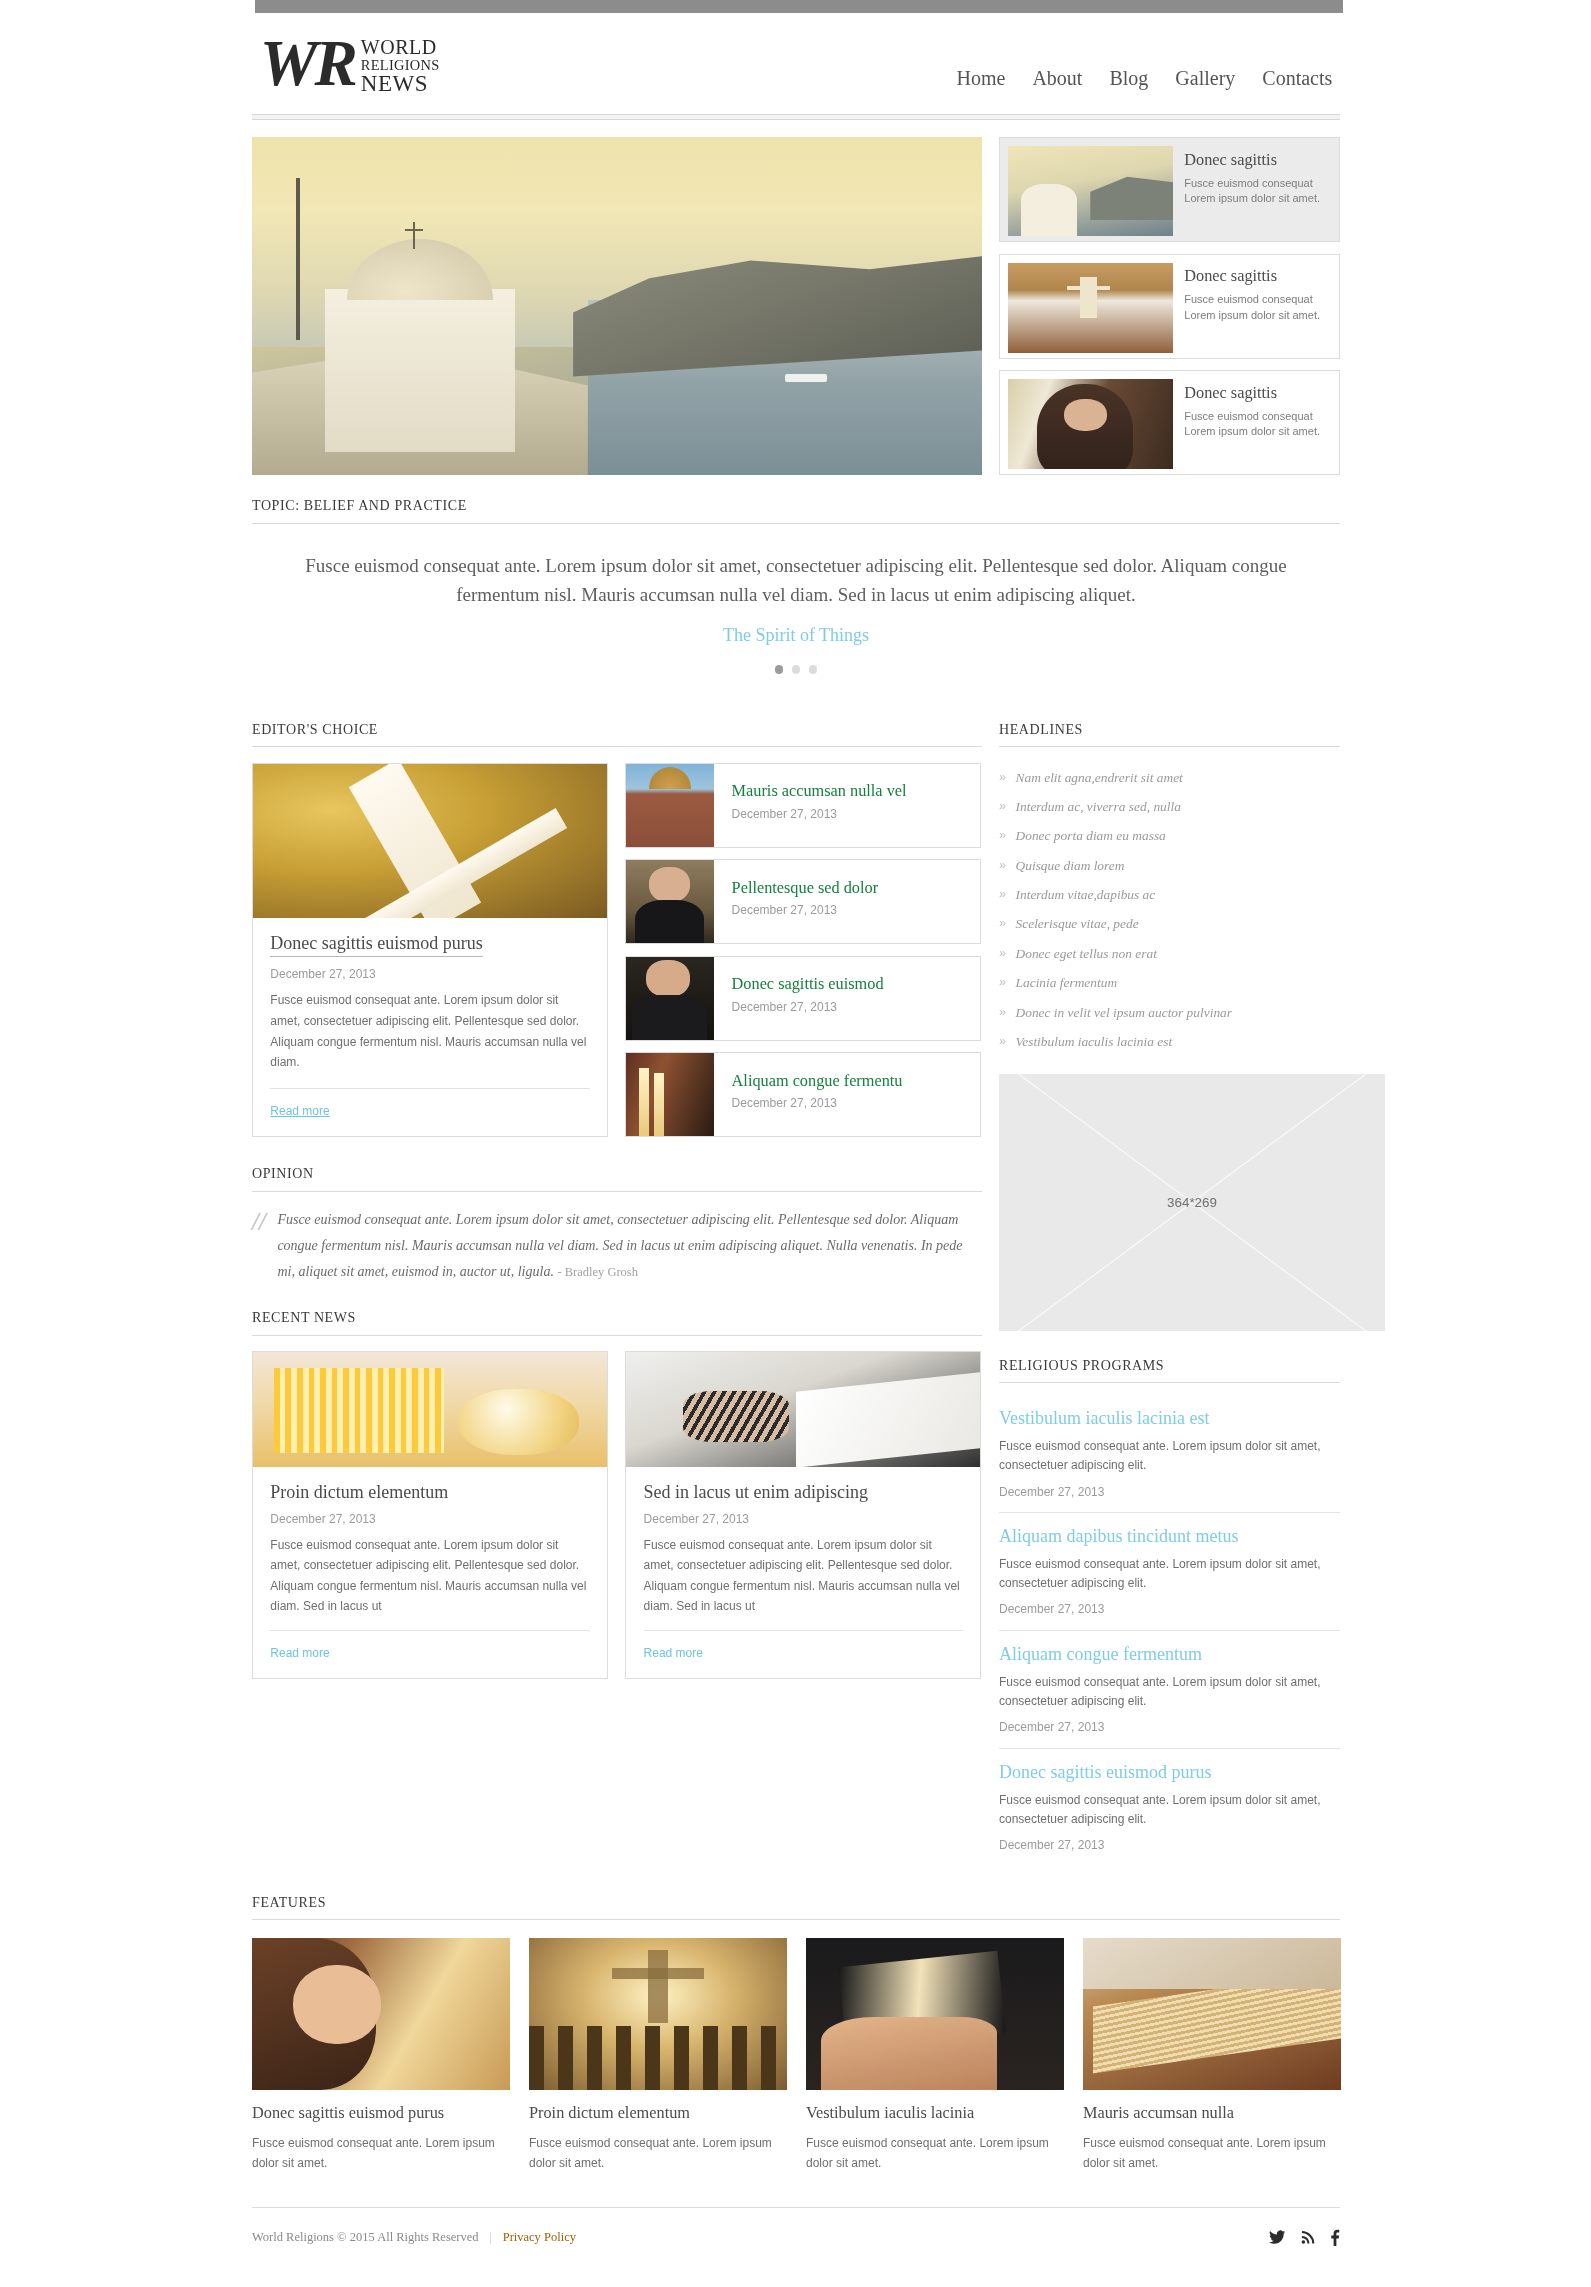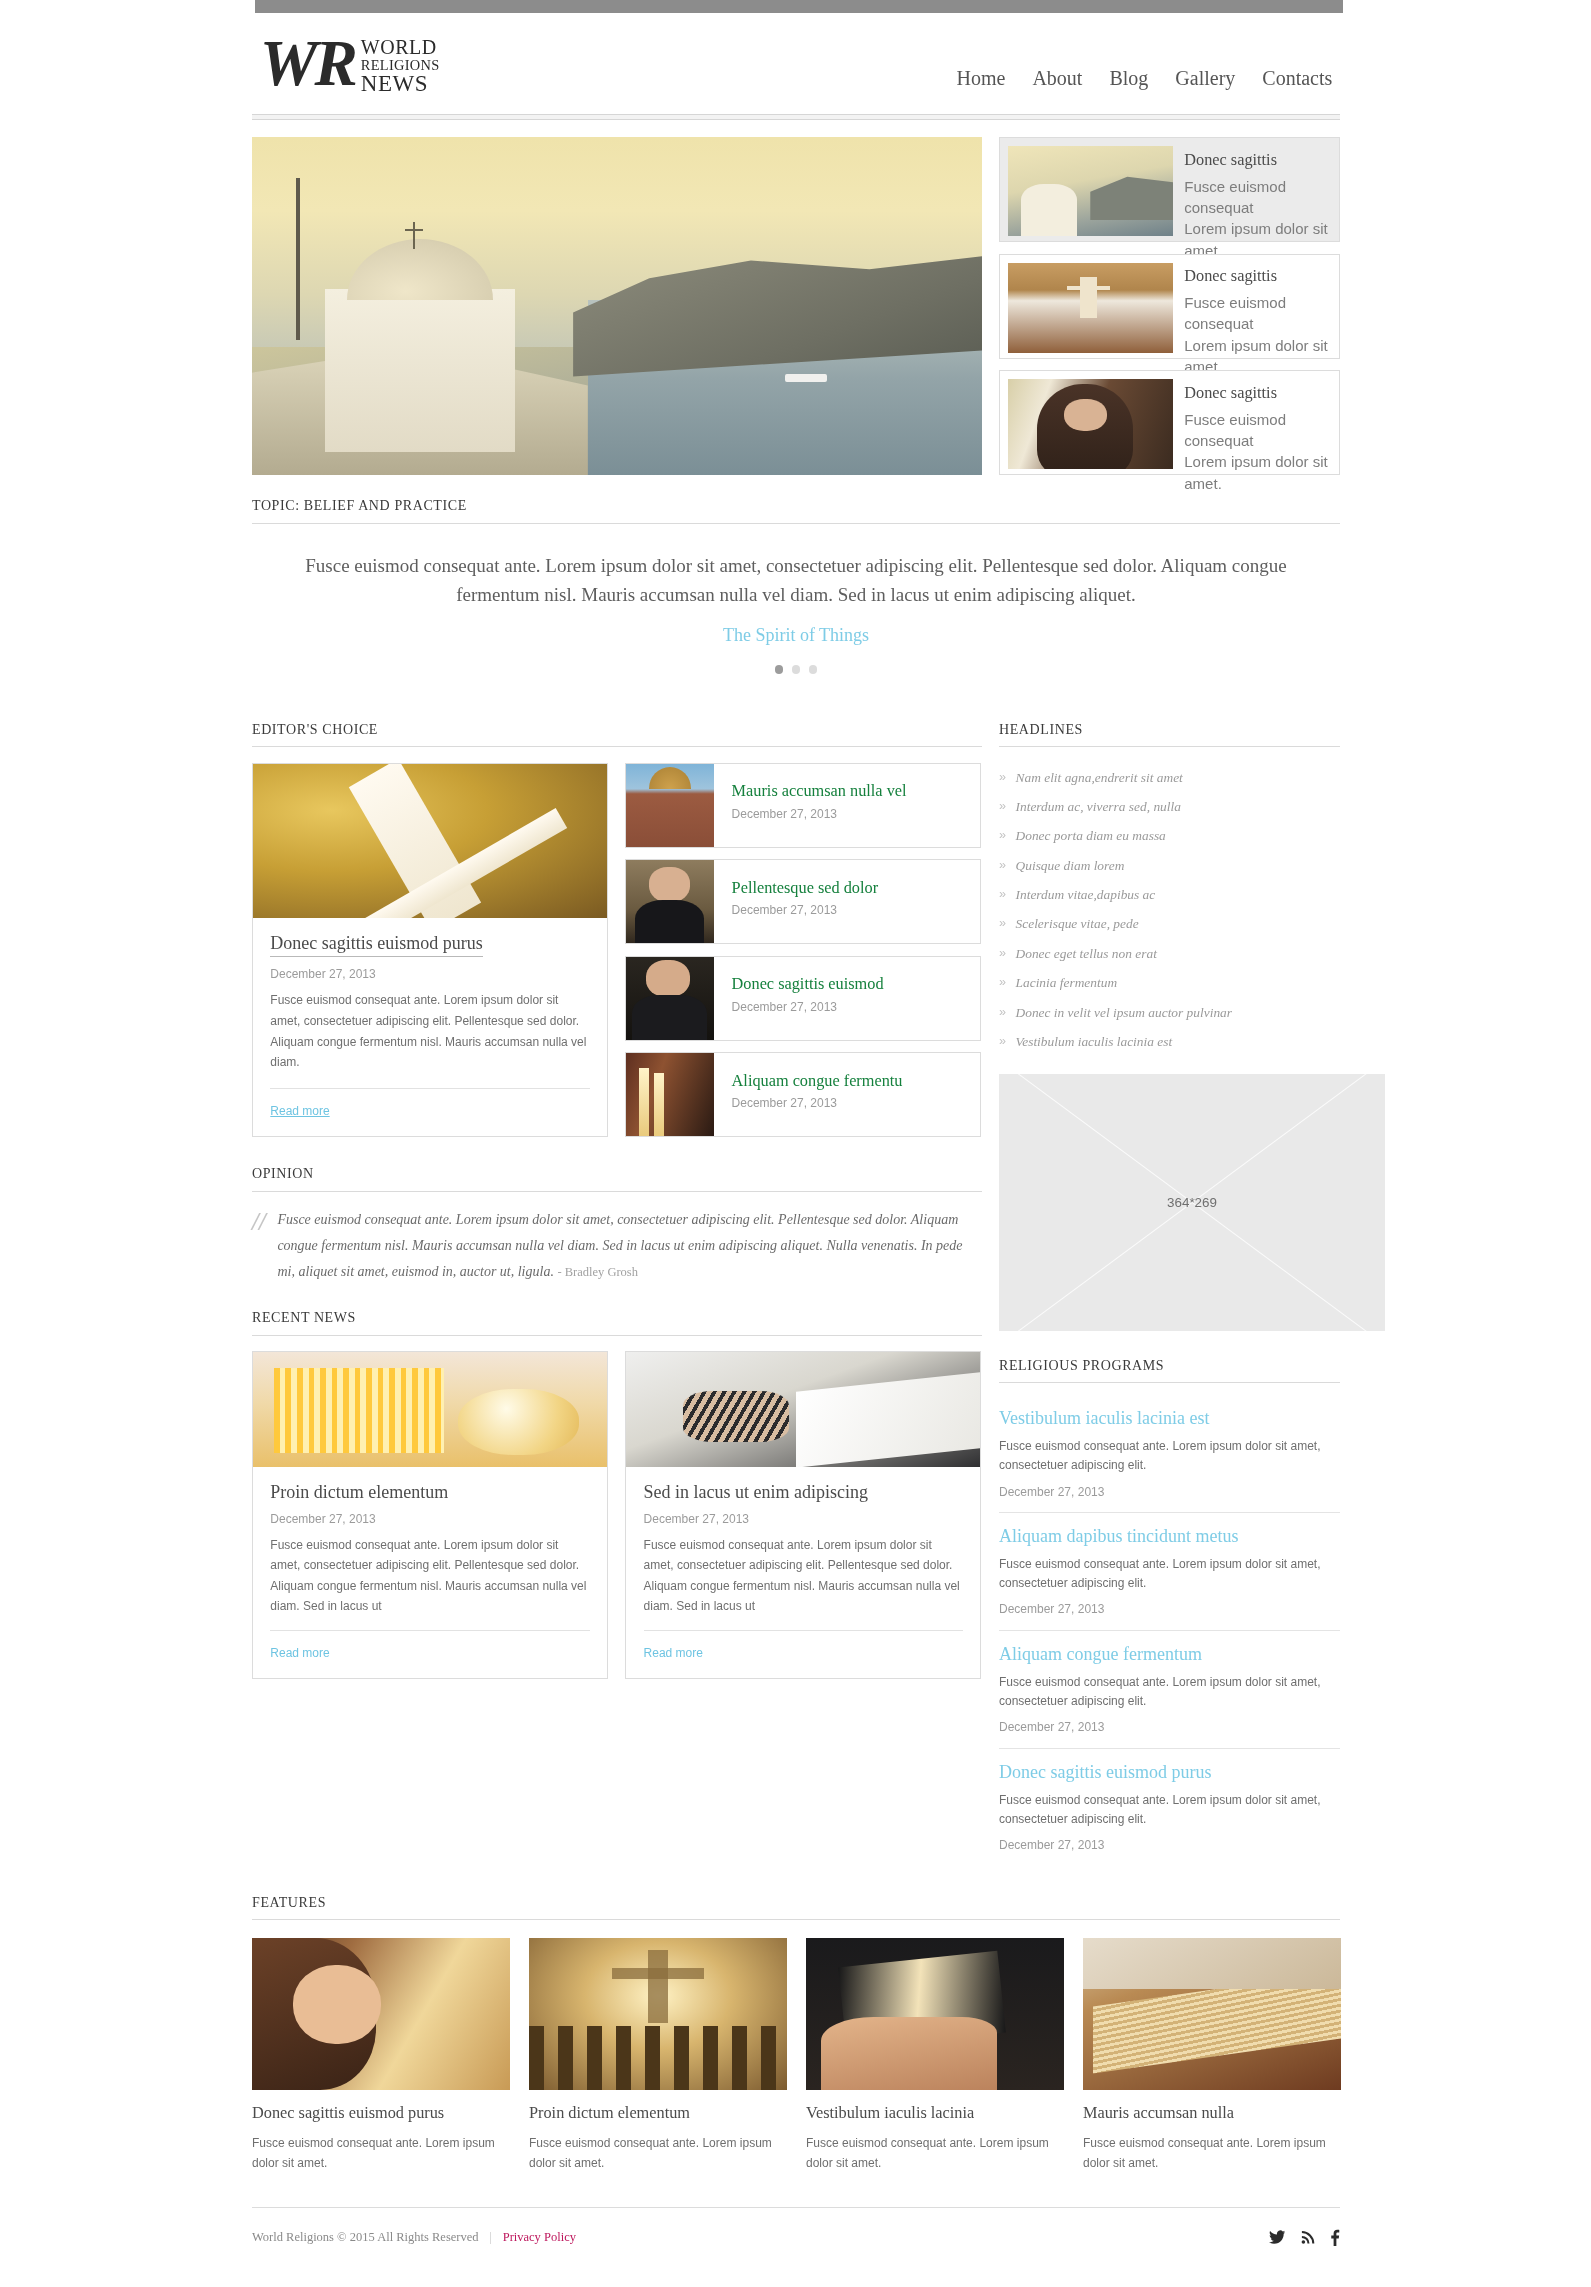--- a/index.html
+++ b/index.html
@@ -104,21 +104,21 @@
     padding: 7.7px;
     display: flex; gap: 11.5px; align-items: flex-start;
     height: 105px;
   }
   .hero-card.active { background: #ebebeb; }
   .hero-thumb { width: 165px; height: 90px; flex: none; overflow: hidden; position: relative; }
   .hc-title {
     font-family: "Liberation Serif", serif;
     font-size: 16.3px; color: #4b4b4b; margin-top: 3.8px; margin-bottom: 5.8px;
   }
-  .hc-text { font-size: 15px; color: #7d7d7d; line-height: 1.42; }
+  .hc-text { font-size: 11px; color: #7d7d7d; line-height: 1.42; }
 
   
   .th-santorini { position:absolute; inset:0; background: linear-gradient(170deg,#efe5b9 0%, #ddd6ae 40%, #9aa39c 75%, #6f8189 100%); }
   .th-santorini:before { content:""; position:absolute; left:8%; top:42%; width:34%; height:58%;
        background:#f3eede; border-radius:40% 40% 0 0 / 30% 30% 0 0; }
   .th-santorini:after { content:""; position:absolute; left:50%; top:30%; width:56%; height:52%;
        background:#7d8278; clip-path: polygon(0% 40%, 40% 8%, 100% 22%, 100% 100%, 0% 100%); }
   .th-church { position:absolute; inset:0; background: linear-gradient(180deg,#c89d63 0%, #b0854c 30%, #eee8dd 42%, #8f5f3a 100%); }
   .th-church:before { content:""; position:absolute; left:44%; top:16%; width:10%; height:46%; background:#efe4cc; }
   .th-church:after { content:""; position:absolute; left:36%; top:26%; width:26%; height:5%; background:#efe4cc; }
@@ -298,21 +298,21 @@
   .th-oldbook:before { content:""; position:absolute; left:4%; top:34%; width:96%; height:44%;
       background: repeating-linear-gradient(176deg,#f0dcae 0 2.9px, #d3b277 2.9px 5.8px); transform: skewY(-8deg); }
   .th-oldbook:after { content:""; position:absolute; left:0; top:0; width:100%; height:34%;
       background: linear-gradient(150deg,#e6dccb 0%, #cbb899 100%); }
 
   
   footer.site-footer { margin-top: 33px; border-top: 1px solid #dcdcdc; padding: 21px 0 25px 0;
                        display: flex; align-items: center; justify-content: space-between; }
   .copy { font-family: "Liberation Serif", serif; font-size: 12.5px; color: #8a8a8a; }
   .copy .sepbar { color: #c8c8c8; margin: 0 7.7px; }
-  .copy a { color: #be185d; text-decoration: none; }
+  .copy a { color: #a16207; text-decoration: none; }
   .social { display: flex; gap: 15.4px; align-items: center; }
   .social svg { display: block; }
 </style>
 </head>
 <body>
 
 <div class="page">
   <div class="topstrip"></div>
 
   <div class="wrap">

